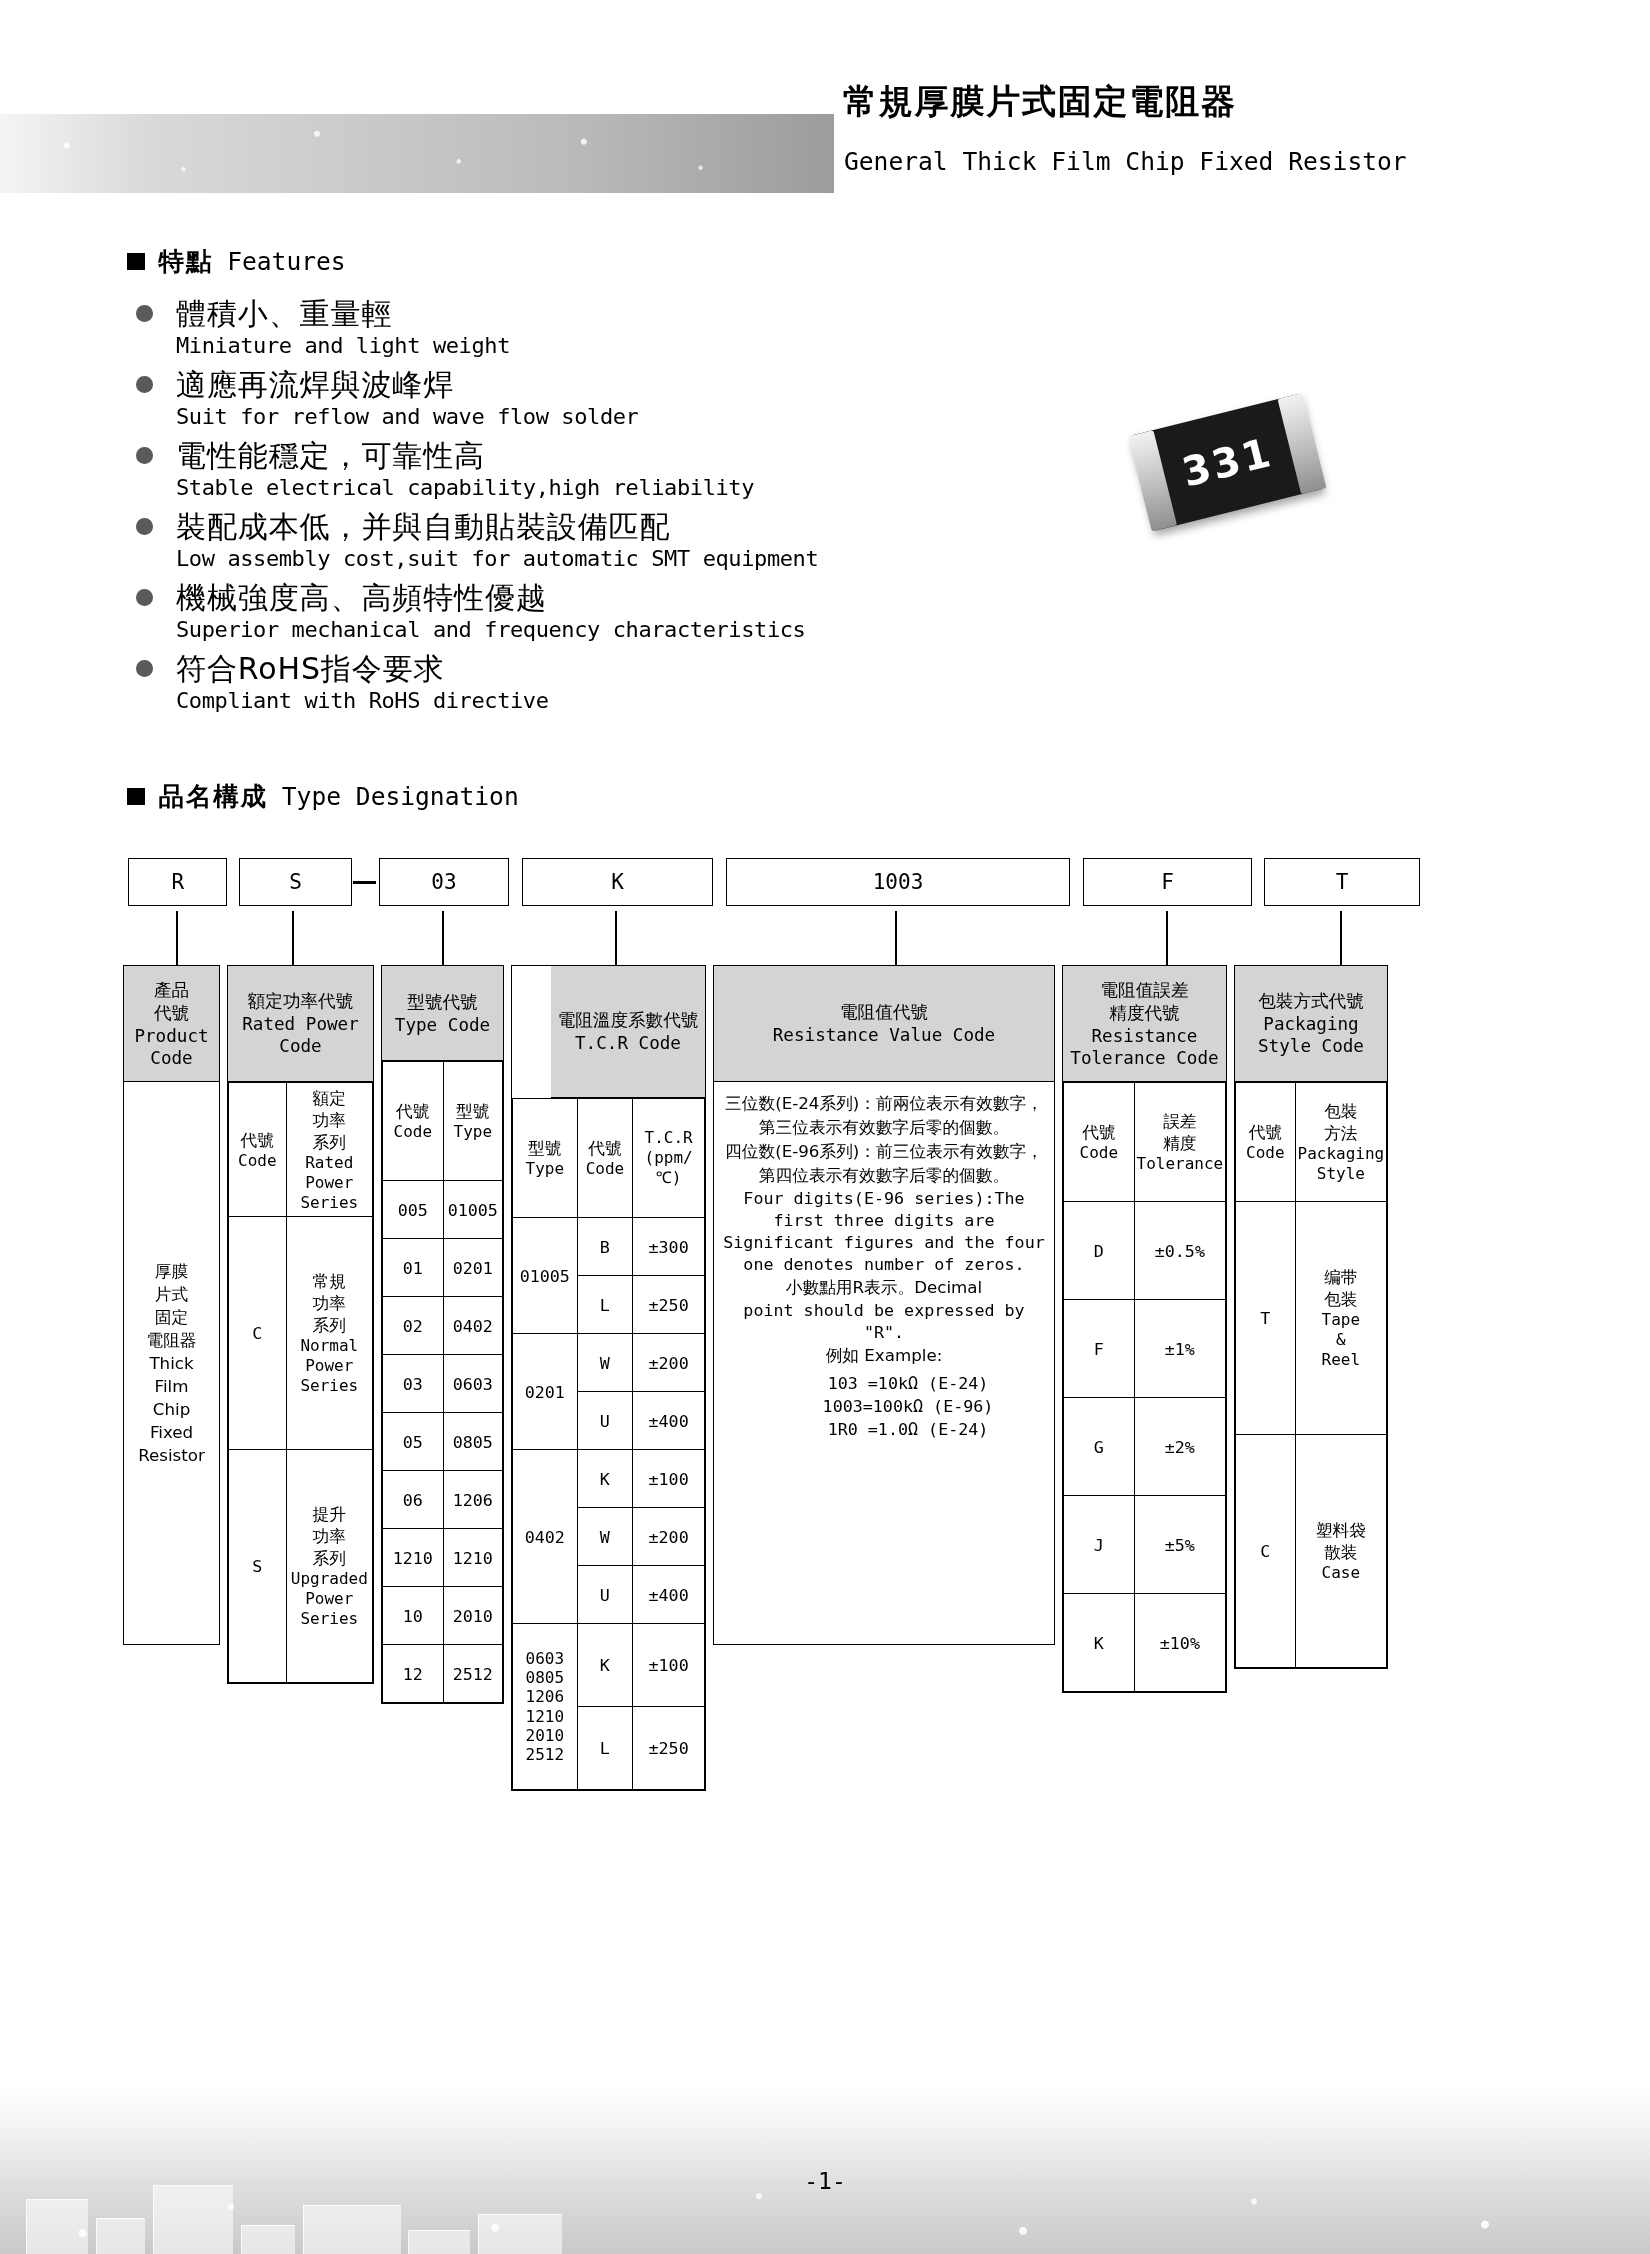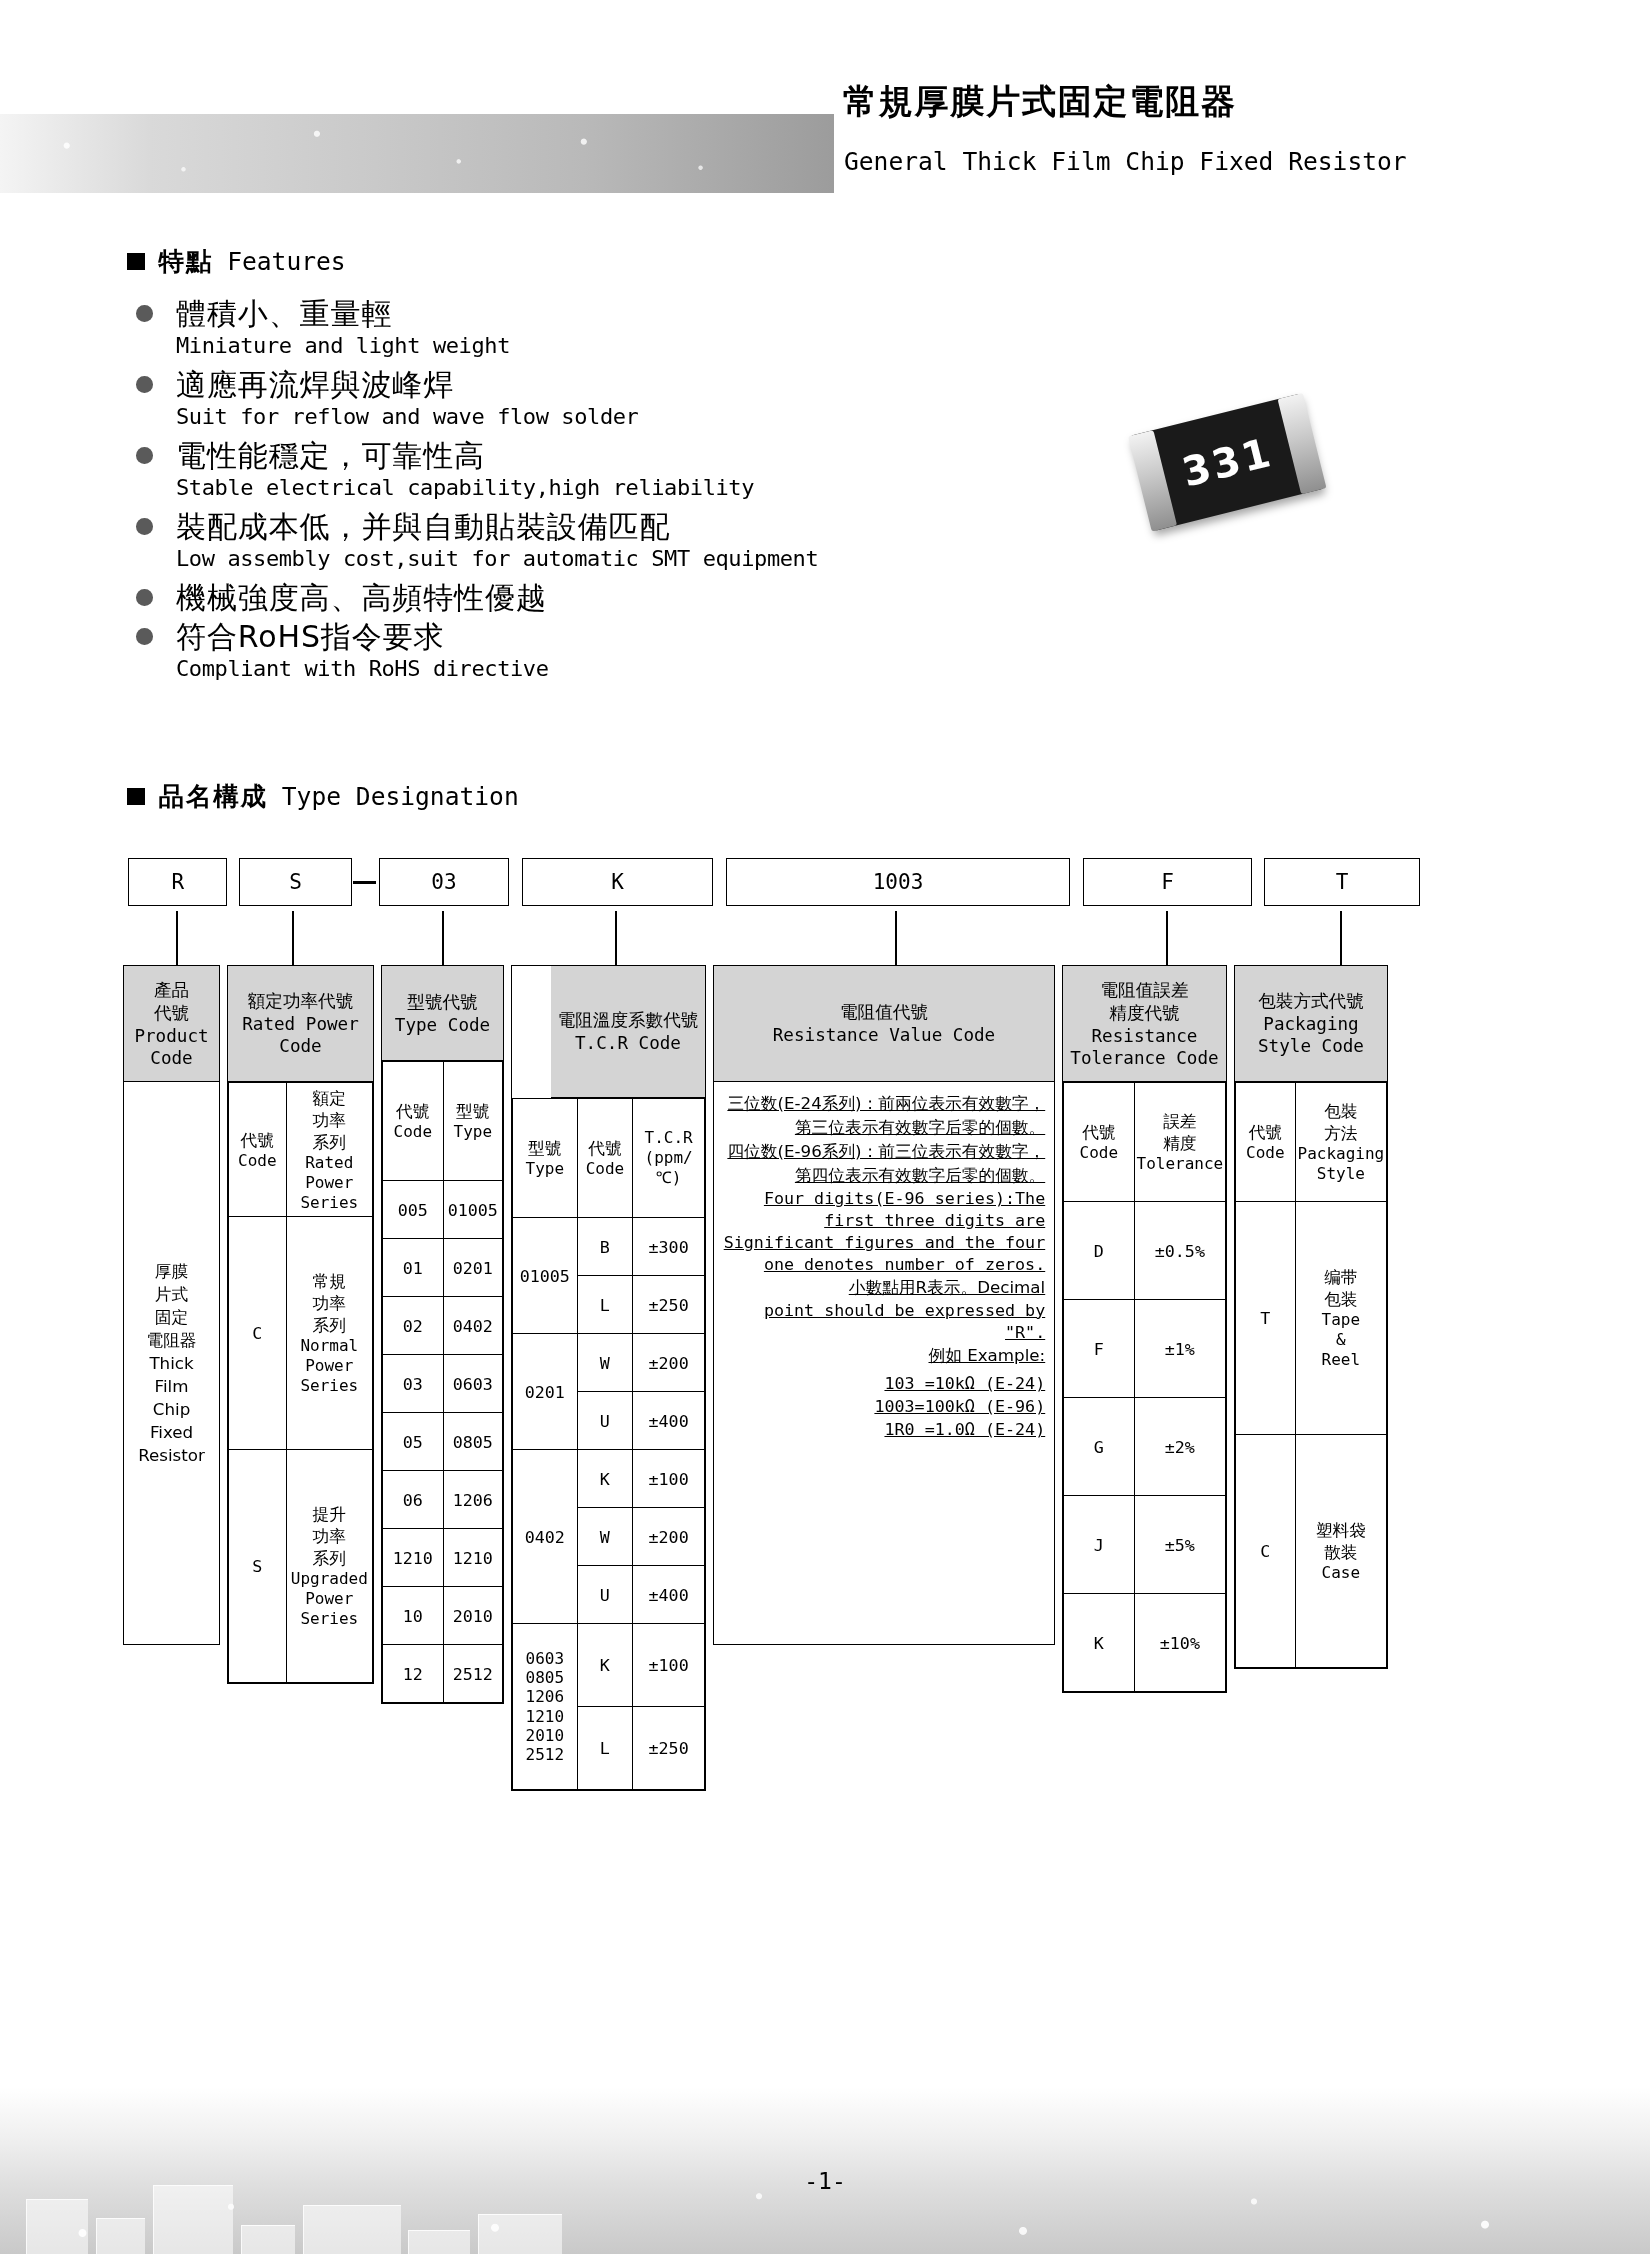--- a/index.html
+++ b/index.html
@@ -246,22 +246,21 @@
     font-family: "DejaVu Sans", sans-serif;
     font-size: 16.7px;
     line-height: 23px;
     text-align: center;
   }
 
   .rv-text {
     font-size: 16.7px;
     line-height: 23px;
     padding: 8.8px 8.8px;
-    text-align: right;
-    text-decoration: underline;
+    text-align: center;
   }
   .rv-text .en {
     font-family: "DejaVu Sans Mono", monospace;
     font-size: 16.7px;
     line-height: 22px;
   }
   .rv-text .cn {
     font-family: "DejaVu Sans", sans-serif;
     font-size: 16.7px;
     line-height: 24px;
@@ -359,20 +358,21 @@
     <div class="f-en">Stable electrical capability,high reliability</div>
   </div>
   <div class="feature-item">
     <span class="bullet"></span>
     <div class="f-cn">裝配成本低，并與自動貼裝設備匹配</div>
     <div class="f-en">Low assembly cost,suit for automatic SMT equipment</div>
   </div>
   <div class="feature-item">
     <span class="bullet"></span>
     <div class="f-cn">機械強度高、高頻特性優越</div>
+    <div class="f-en">Superior mechanical and frequency characteristics</div>
   </div>
   <div class="feature-item">
     <span class="bullet"></span>
     <div class="f-cn">符合RoHS指令要求</div>
     <div class="f-en">Compliant with RoHS directive</div>
   </div>
 </div>
 
 <div class="chip">
   <div class="chip-body"></div>

